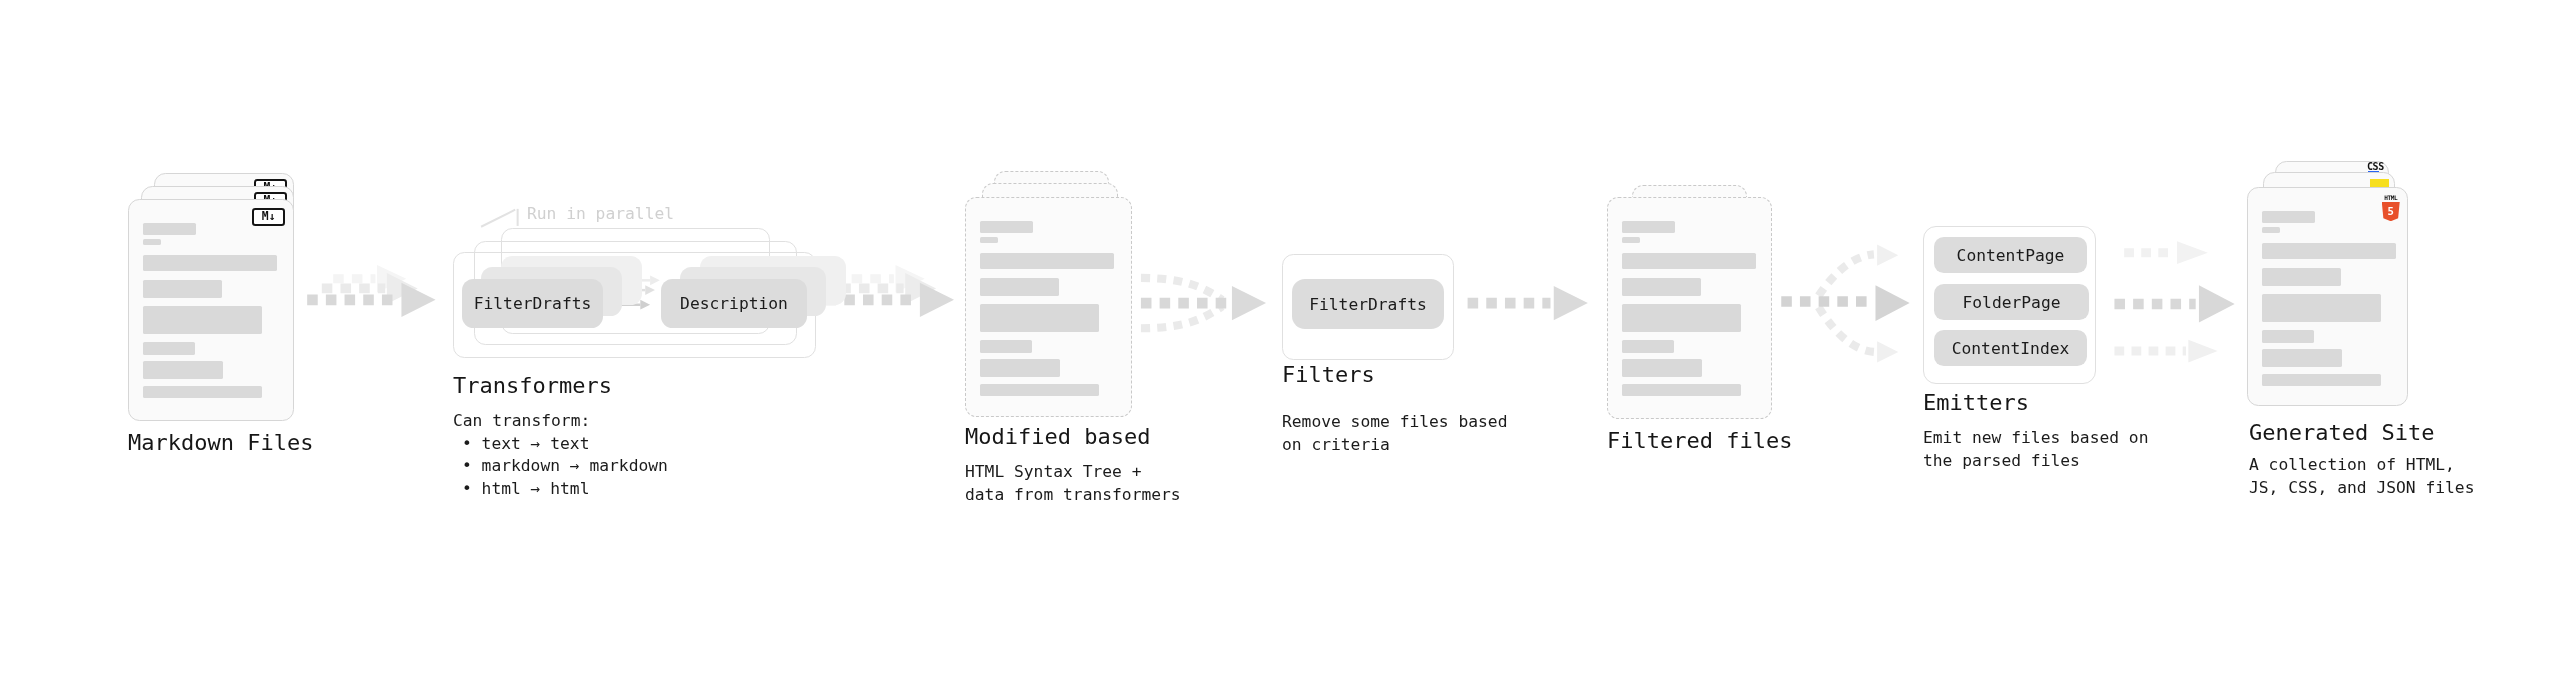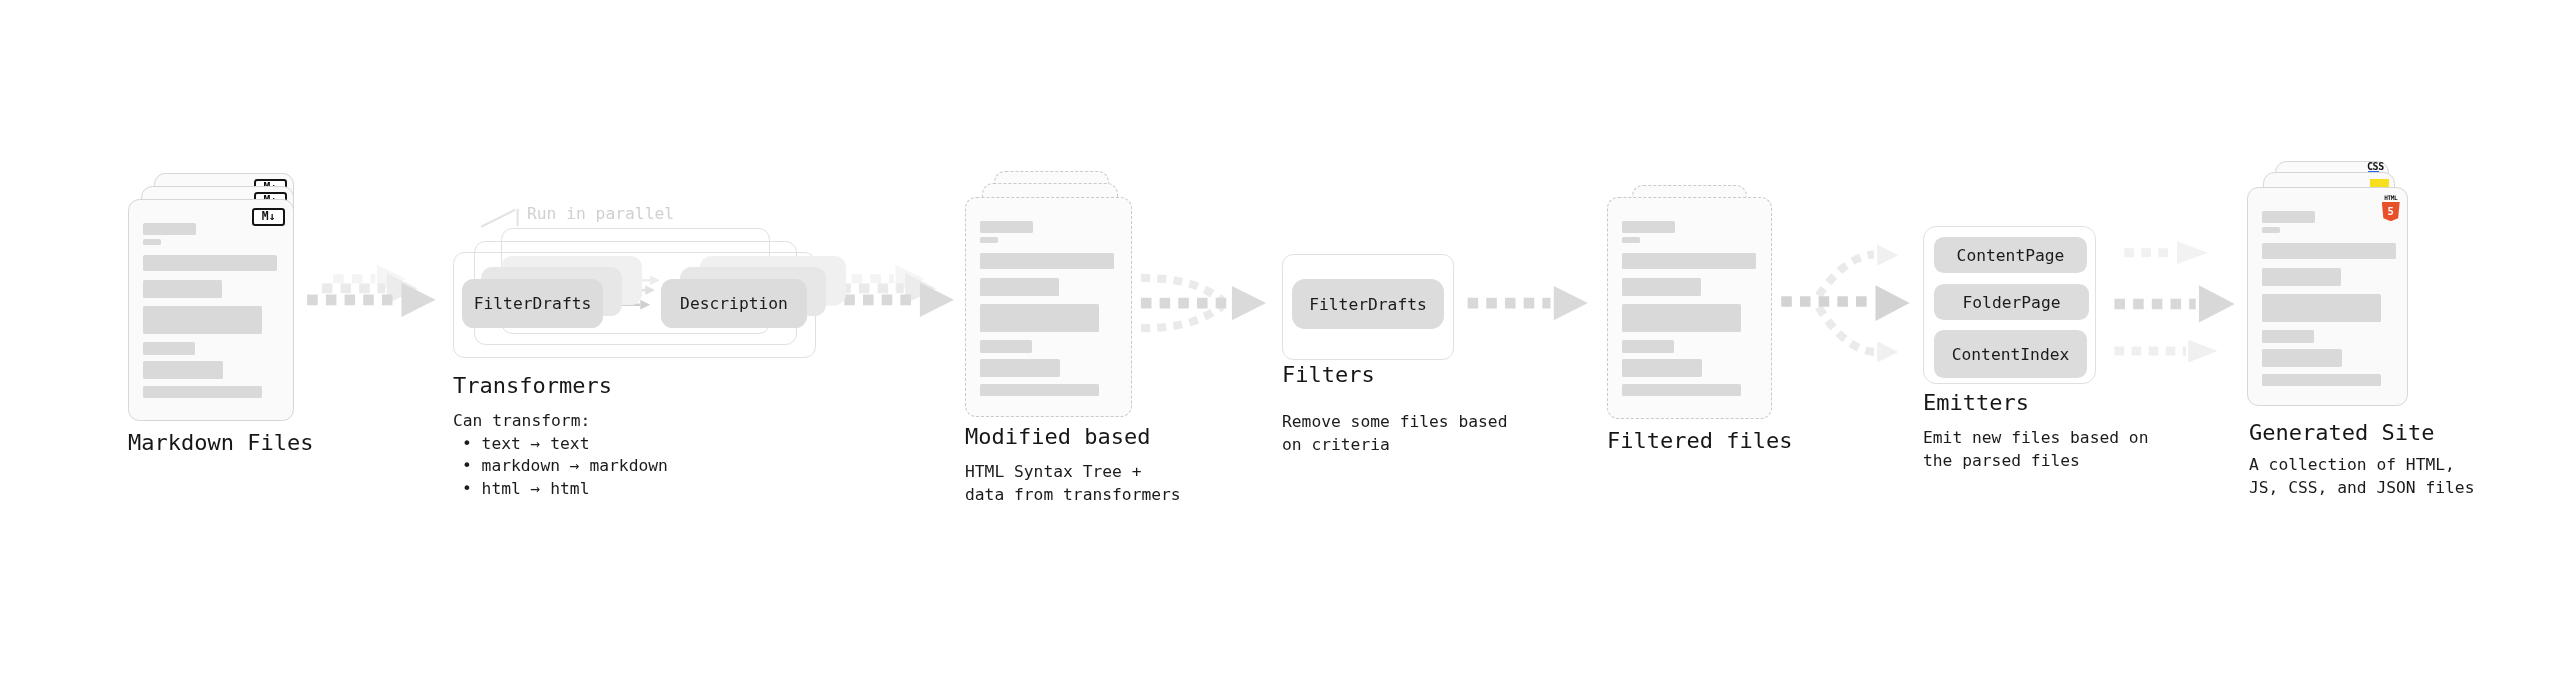--- a/index.html
+++ b/index.html
@@ -193,21 +193,21 @@
       <div class="bar b7"></div>
       <div class="bar b8"></div>
     </div>
     <div class="stage-label" style="left:1607px;top:430px;">Filtered files</div>
   </div>
 
   <div>
     <div class="obox" style="left:1923px;top:226px;width:173px;height:158px;border-radius:13px;"></div>
     <div class="pill" style="left:1934px;top:237px;width:153px;height:36px;border-radius:9.8px;">ContentPage</div>
     <div class="pill" style="left:1934px;top:284px;width:155px;height:36px;border-radius:9.8px;">FolderPage</div>
-    <div class="pill" style="left:1934px;top:330px;width:153px;height:48px;border-radius:9.8px;">ContentIndex</div>
+    <div class="pill" style="left:1934px;top:330px;width:153px;height:36px;border-radius:9.8px;">ContentIndex</div>
     <div class="stage-label" style="left:1923px;top:392px;">Emitters</div>
     <div class="desc" style="left:1923px;top:426px;">Emit new files based on
 the parsed files</div>
   </div>
 
   <div>
     <div class="doc" style="left:2275px;top:161px;width:114px;height:57px;">
       <div class="css-badge" style="right:8.1px;top:2.4px;">
         <div class="css-word">CSS</div>
         <div class="css-bar"></div>

